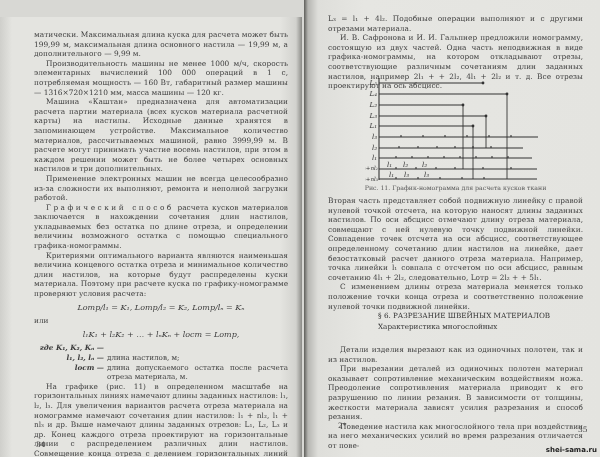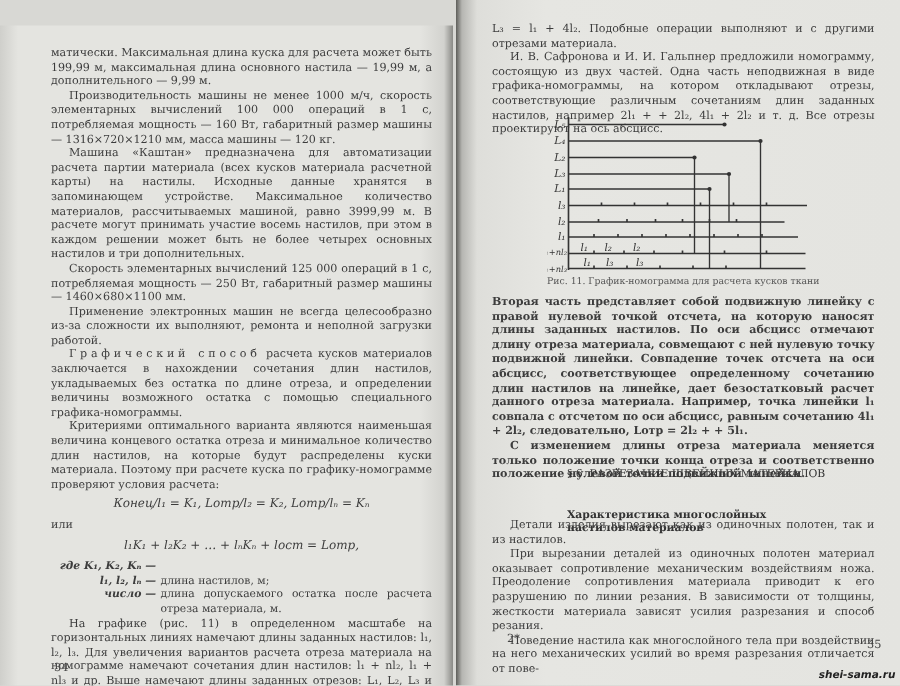--- a/index.html
+++ b/index.html
@@ -16,78 +16,76 @@
   p.noind { text-indent:0; }
   .spaced { letter-spacing:2.5px; }
   .formula { text-align:center; font-style:italic; font-size:8px; margin:4px 0; text-indent:0; }
   .where { text-indent:0; font-size:7.2px; }
   .where .row { display:flex; }
   .where .sym { width:70px; text-align:right; font-style:italic; padding-right:3px;font-weight:bold; }
   .where .desc { flex:1; }
   .pagenum { position:absolute; font-size:7.5px; color:#444; }
   .caption { position:absolute; font-size:6.2px; color:#555; text-align:center; }
   .section { position:absolute; font-size:7.2px; color:#333; }
-  .subsec { position:absolute; font-size:7.2px; font-weight:bold; color:#333; line-height:9px;margin-top:16px; }
-  .wm { position:absolute; right:3px; bottom:3px; font-size:7px; font-weight:bold; color:#222; font-family:"DejaVu Sans", sans-serif;font-style:italic; }
+  .subsec { position:absolute; font-size:7.2px; font-weight:normal; color:#333; line-height:9px; }
+  .wm { position:absolute; right:3px; bottom:3px; font-size:7px; font-weight:bold; color:#222; font-family:"DejaVu Sans", sans-serif; }
   svg.nomo { position:absolute; left:365px; top:76px; }
   .nomo line { stroke:#333; stroke-width:1.1; }
   .nomo text { font-family:"DejaVu Serif", serif; font-size:7px; font-style:italic; fill:#333; }
 </style>
 </head>
 <body>
 
 <div class="spread">
 
   <div class="page left">
     <div class="text" style="top:13px;">
       <p class="noind">матически. Максимальная длина куска для расчета может быть 199,99 м, максимальная длина основного настила — 19,99 м, а дополнительного — 9,99 м.</p>
       <p>Производительность машины не менее 1000 м/ч, скорость элементарных вычислений 100 000 операций в 1 с, потребляемая мощность — 160 Вт, габаритный размер машины — 1316×720×1210 мм, масса машины — 120 кг.</p>
       <p>Машина «Каштан» предназначена для автоматизации расчета партии материала (всех кусков материала расчетной карты) на настилы. Исходные данные хранятся в запоминающем устройстве. Максимальное количество материалов, рассчитываемых машиной, равно 3999,99 м. В расчете могут принимать участие восемь настилов, при этом в каждом решении может быть не более четырех основных настилов и три дополнительных.</p>
-      <p>Скорость элементарных вычислений 125 000 операций в 1 с, потребляемая мощность — 250 Вт, габаритный размер машины — 1460×680×1100 мм.</p>
       <p>Применение электронных машин не всегда целесообразно из-за сложности их выполняют, ремонта и неполной загрузки работой.</p>
       <p><span class="spaced">Графический способ</span><span> расчета кусков материалов заключается в нахождении сочетания длин настилов, укладываемых без остатка по длине отреза, и определении величины возможного остатка с помощью специального графика-номограммы.</span></p>
       <p>Критериями оптимального варианта являются наименьшая величина концевого остатка отреза и минимальное количество длин настилов, на которые будут распределены куски материала. Поэтому при расчете куска по графику-номограмме проверяют условия расчета:</p>
-      <div class="formula">Конец/l₁ = K₁,   Lотр/l₂ = K₂,   Lотр/lₙ = Kₙ</div>
+      <div class="formula">Lотр/l₁ = K₁,   Lотр/l₂ = K₂,   Lотр/lₙ = Kₙ</div>
       <p class="noind">или</p>
       <div class="formula">l₁K₁ + l₂K₂ + … + lₙKₙ + lост = Lотр,</div>
       <div class="where">
         <div class="row">
             <span class="sym"><span>где</span> <span>K₁, K₂, Kₙ —</span></span>
           </div>
         <div class="row">
             <span class="sym">l₁, l₂, lₙ —</span>
             <span class="desc">длина настилов, м;</span>
           </div>
         <div class="row">
-            <span class="sym">число —</span>
+            <span class="sym">lост —</span>
             <span class="desc">длина допускаемого остатка после расчета отреза материала, м.</span>
           </div>
       </div>
       <p>На графике (рис. 11) в определенном масштабе на горизонтальных линиях намечают длины заданных настилов: l₁, l₂, l₃. Для увеличения вариантов расчета отреза материала на номограмме намечают сочетания длин настилов: l₁ + nl₂, l₁ + nl₃ и др. Выше намечают длины заданных отрезов: L₁, L₂, L₃ и др. Конец каждого отреза проектируют на горизонтальные линии с распределением различных длин настилов. Совмещение конца отреза с делением горизонтальных линий определяет безостатковый раскрой этого отреза. Например, на графике L₂ совпала с горизонтальной линией, на которой размечена длина настила l₂, следовательно, L₂ = 6l₂. L₃ совпала с линией, где размечена длина l₁ + nl₂, следовательно,</p>
     </div>
     <div class="pagenum" style="left:36px; top:423px;">34</div>
   </div>
 
   <div class="page right">
     <div class="text" style="top:14px;">
       <p class="noind">L₃ = l₁ + 4l₂. Подобные операции выполняют и с другими отрезами материала.</p>
       <p>И. В. Сафронова и И. И. Гальпнер предложили номограмму, состоящую из двух частей. Одна часть неподвижная в виде графика-номограммы, на котором откладывают отрезы, соответствующие различным сочетаниям длин заданных настилов, например 2l₁ + + 2l₂, 4l₁ + 2l₂ и т. д. Все отрезы проектируют на ось абсцисс.</p>
     </div>
 
     <div class="caption" style="left:24px; top:184px; width:255px;">Рис. 11. График-номограмма для расчета кусков ткани</div>
 
-    <div class="text" style="top:196px;font-weight:bold;">
+    <div class="text" style="top:196px;">
       <p class="noind">Вторая часть представляет собой подвижную линейку с правой нулевой точкой отсчета, на которую наносят длины заданных настилов. По оси абсцисс отмечают длину отреза материала, совмещают с ней нулевую точку подвижной линейки. Совпадение точек отсчета на оси абсцисс, соответствующее определенному сочетанию длин настилов на линейке, дает безостатковый расчет данного отреза материала. Например, точка линейки l₁ совпала с отсчетом по оси абсцисс, равным сочетанию 4l₁ + 2l₂, следовательно, Lотр = 2l₂ + + 5l₁.</p>
       <p>С изменением длины отреза материала меняется только положение точки конца отреза и соответственно положение нулевой точки подвижной линейки.</p>
     </div>
 
     <div class="section" style="left:74px; top:311px;">§ 6. РАЗРЕЗАНИЕ ШВЕЙНЫХ МАТЕРИАЛОВ</div>
     <div class="subsec" style="left:74px; top:322px;">
       <div>Характеристика многослойных</div>
-      <div>настилов материалов</div>
     </div>
 
     <div class="text" style="top:345px;">
       <p>Детали изделия вырезают как из одиночных полотен, так и из настилов.</p>
       <p>При вырезании деталей из одиночных полотен материал оказывает сопротивление механическим воздействиям ножа. Преодоление сопротивления материала приводит к его разрушению по линии резания. В зависимости от толщины, жесткости материала зависят усилия разрезания и способ резания.</p>
       <p>Поведение настила как многослойного тела при воздействии на него механических усилий во время разрезания отличается от пове-</p>
     </div>
 
     <div class="pagenum" style="left:34px; top:421px;">2*</div>
     <div class="pagenum" style="left:274px; top:425px;">35</div>

